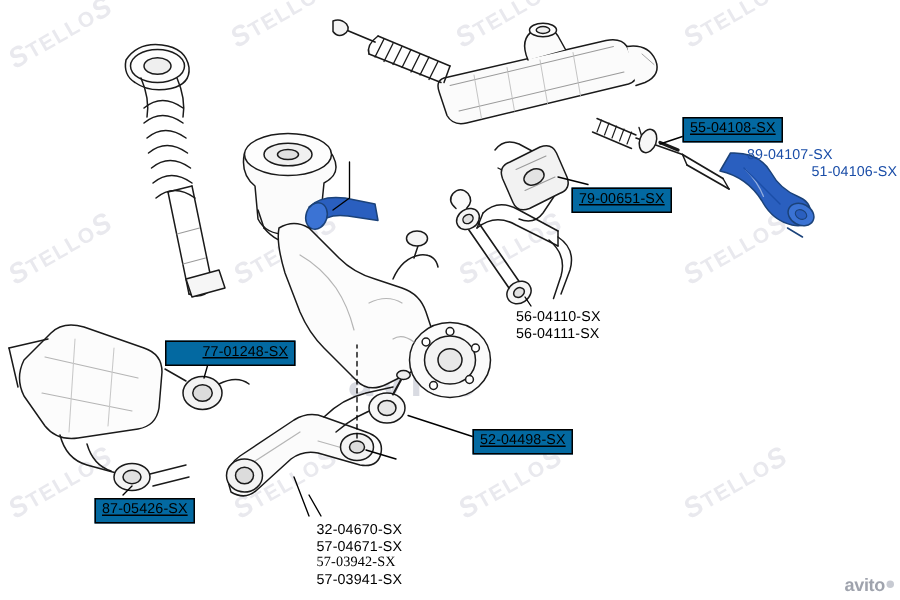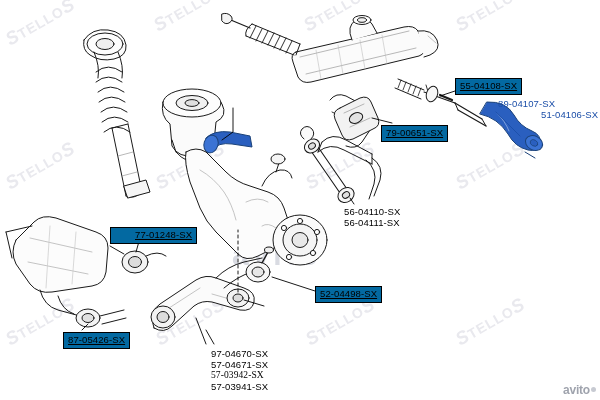--- a/index.html
+++ b/index.html
@@ -388,21 +388,21 @@
   <div class="label boxed" style="left:315px; top:286px;text-align:right;">
     <span>52-04498-SX</span>
   </div>
 
 
   <div class="label boxed" style="left:47px; top:332px;margin-left:16px;">
     <span>87-05426-SX</span>
   </div>
 
   <div class="label" style="left:211px; top:348px;">
-    <span>97-04670-SX</span>
+    <span>32-04670-SX</span>
   </div>
   <div class="label" style="left:211px; top:359px;">
     <span>57-04671-SX</span>
   </div>
   <div class="label" style="left:211px; top:370px;font-family:Liberation Serif, serif;">
     <span>57-03942-SX</span>
   </div>
   <div class="label" style="left:211px; top:381px;">
     <span>57-03941-SX</span>
   </div>

